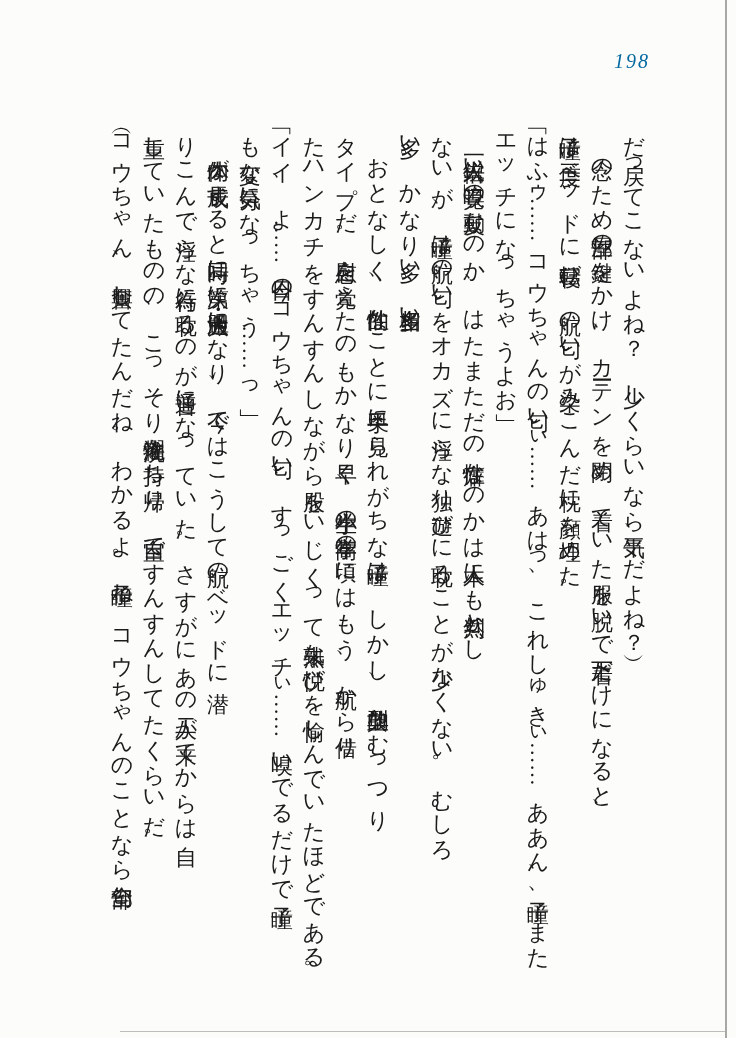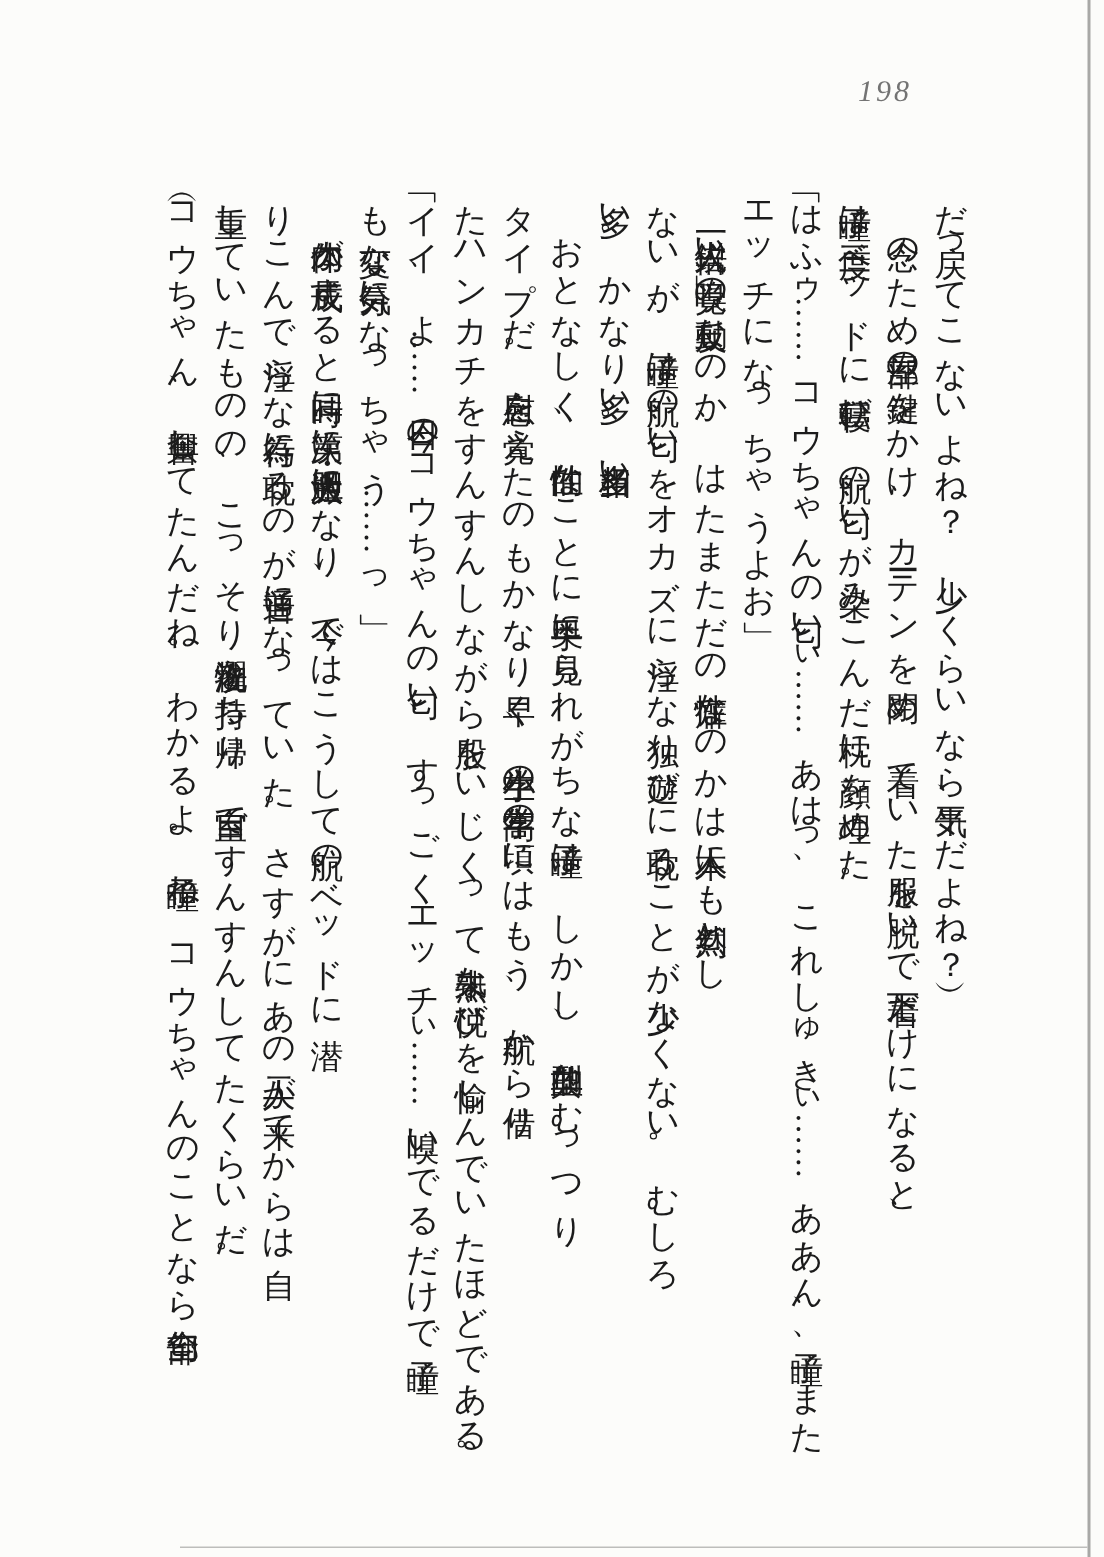--- a/index.html
+++ b/index.html
@@ -13,25 +13,25 @@
     height: 1038px;
     margin: 0 auto;
     background: #fcfcfa;
     overflow: hidden;
     font-family: "Liberation Serif", "DejaVu Serif", serif;
     color: #1b1b1b;
   }
   .pagenum {
     position: absolute;
     top: 50px;
-    left: 572px;
+    left: 614px;
     font-size: 20px;
     font-style: italic;
     letter-spacing: 2px;
-    color: #737373;
+    color: #0369a1;
   }
   .textblock {
     position: absolute;
     top: 121px;
     right: 86px;
     height: 844px;
     writing-mode: vertical-rl;
     text-orientation: mixed;
     font-size: 22px;
     line-height: 32px;

